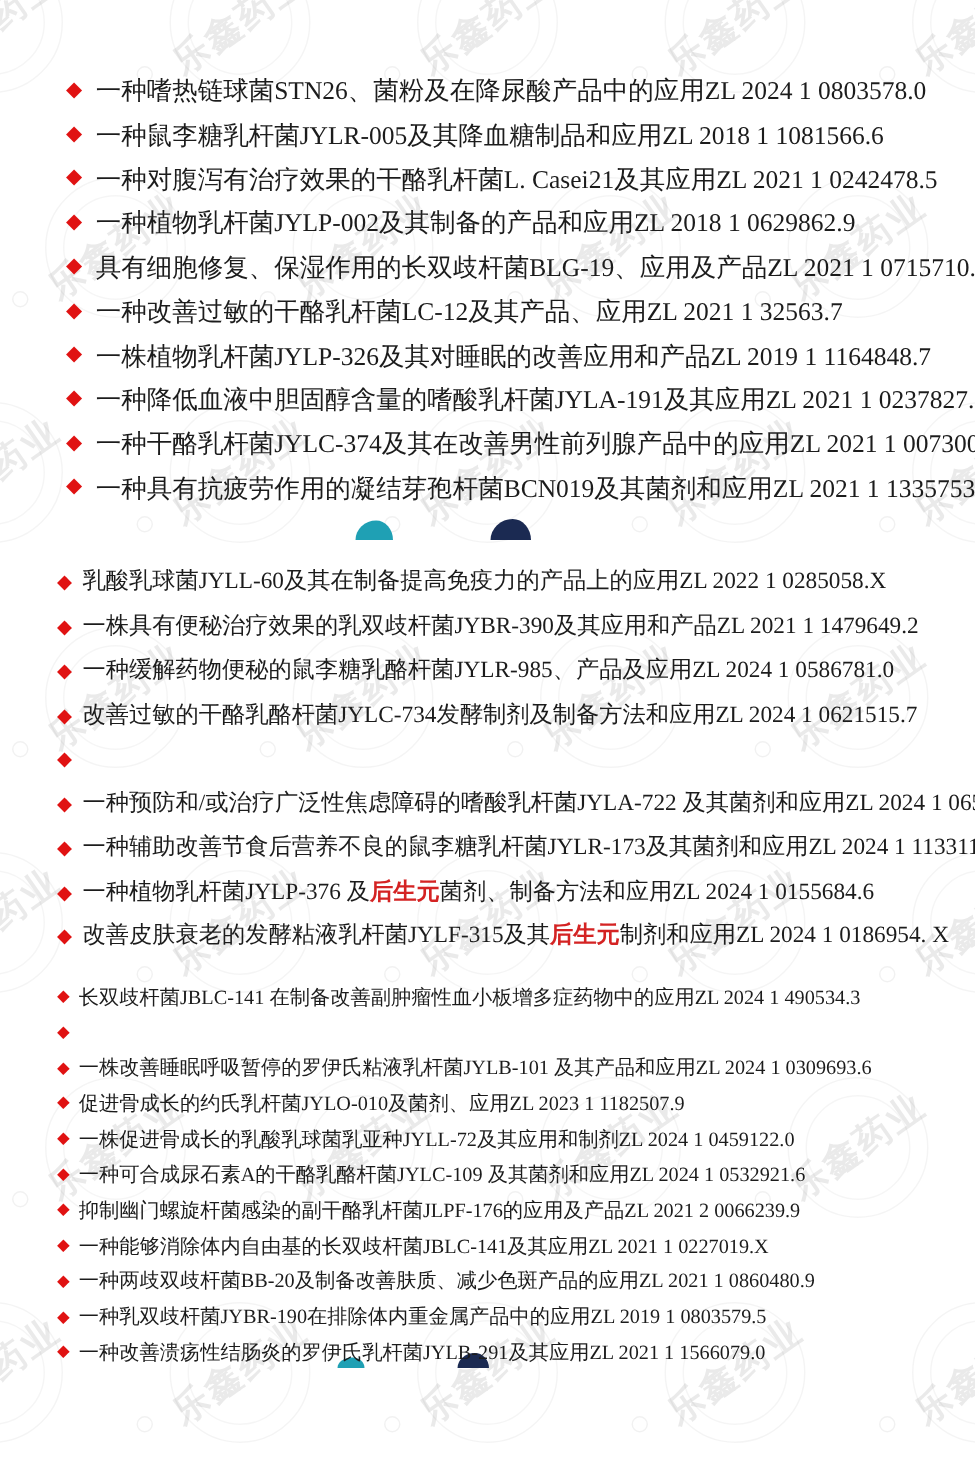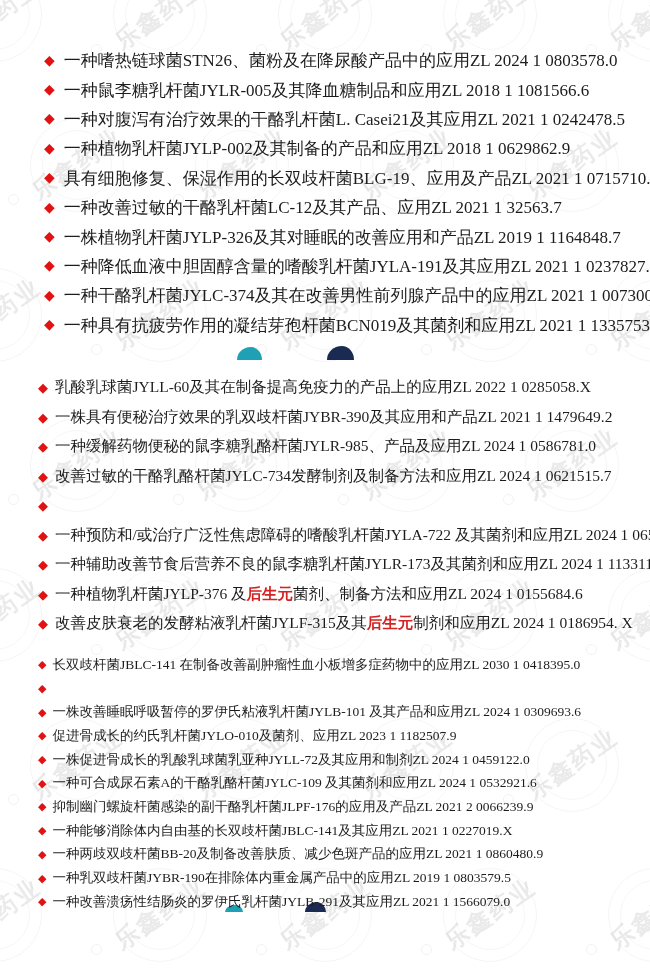--- a/index.html
+++ b/index.html
@@ -321,21 +321,21 @@
       <span class="text"><span>一种植物乳杆菌JYLP-376 及</span><span class="hl">后生元</span><span>菌剂、制备方法和应用ZL 2024 1 0155684.6</span></span>
     </div>
     <div class="row">
       <span class="bullet">◆</span>
       <span class="text"><span>改善皮肤衰老的发酵粘液乳杆菌JYLF-315及其</span><span class="hl">后生元</span><span>制剂和应用ZL 2024 1 0186954. X</span></span>
     </div>
   </div>
 <div class="section" id="sec2">
     <div class="row">
       <span class="bullet">◆</span>
-      <span class="text"><span>长双歧杆菌JBLC-141 在制备改善副肿瘤性血小板增多症药物中的应用ZL 2030 1 0418395.0</span></span>
+      <span class="text"><span>长双歧杆菌JBLC-141 在制备改善副肿瘤性血小板增多症药物中的应用ZL 2024 1 490534.3</span></span>
     </div>
     <div class="row">
       <span class="bullet">◆</span>
     </div>
     <div class="row">
       <span class="bullet">◆</span>
       <span class="text"><span>一株改善睡眠呼吸暂停的罗伊氏粘液乳杆菌JYLB-101 及其产品和应用ZL 2024 1 0309693.6</span></span>
     </div>
     <div class="row">
       <span class="bullet">◆</span>

